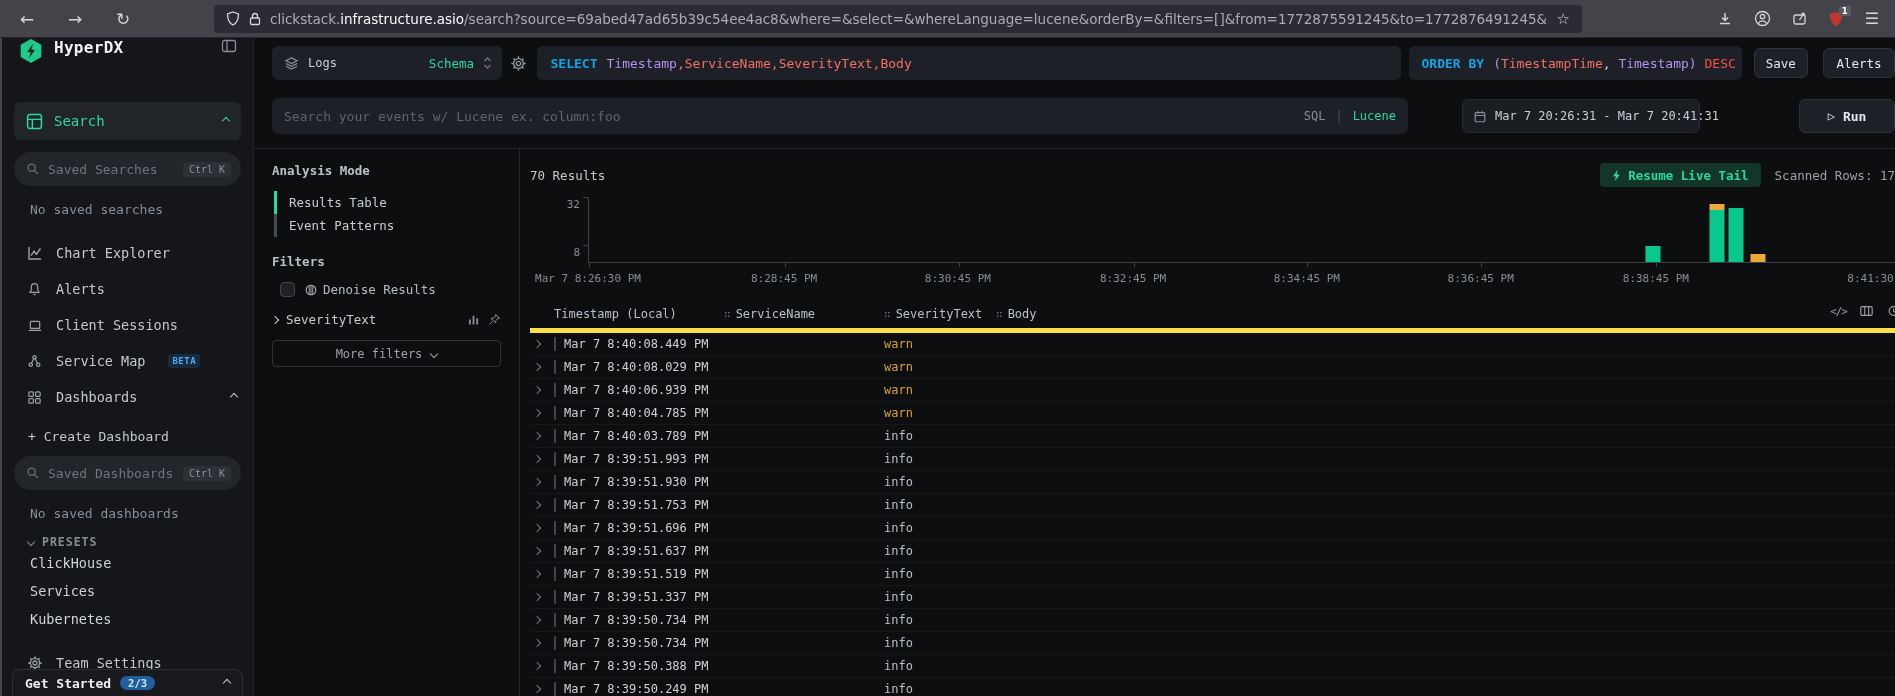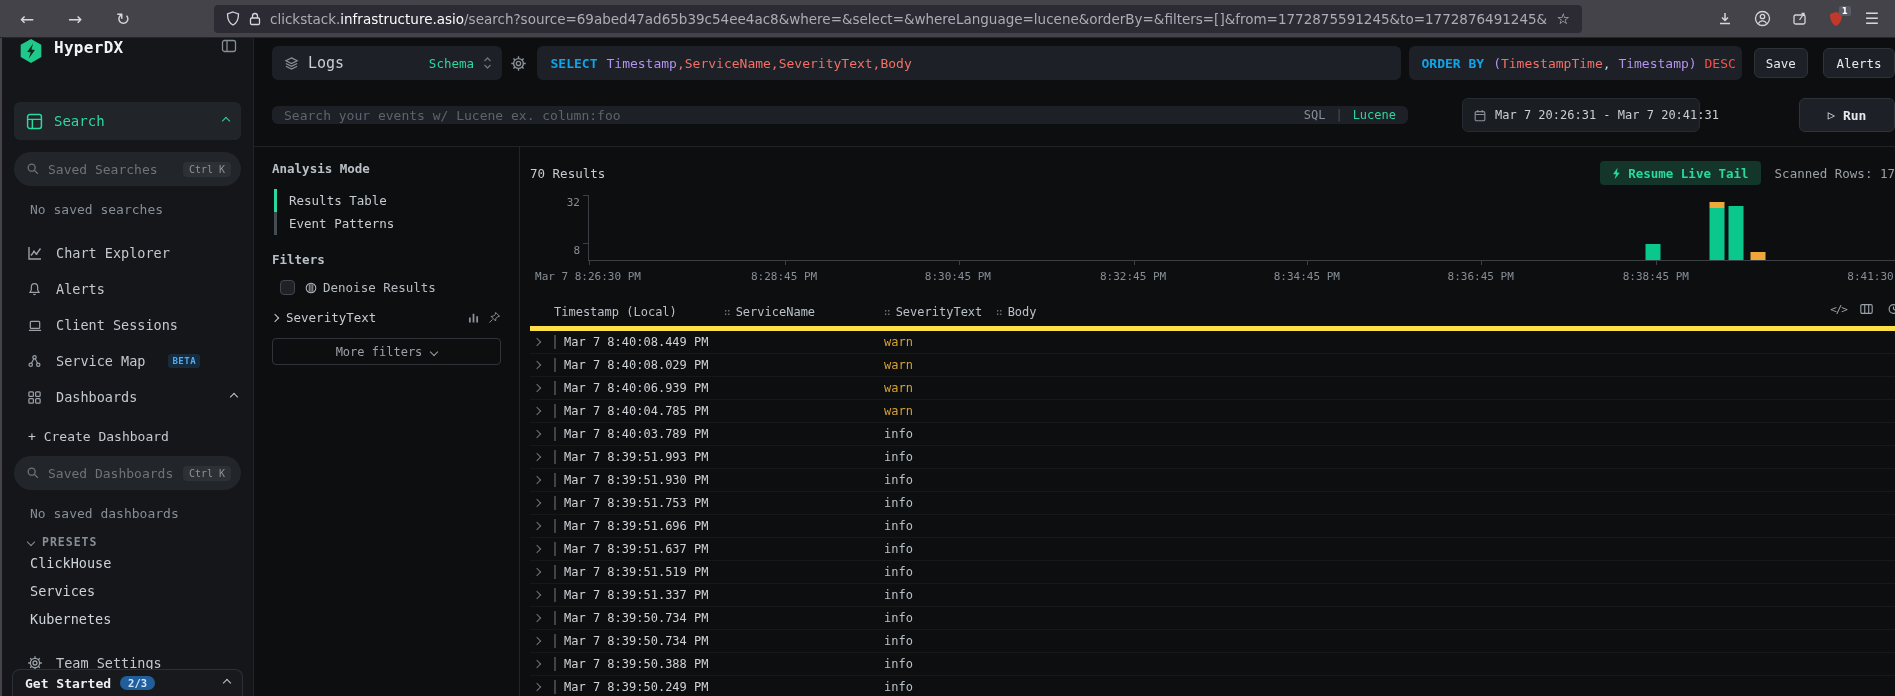--- a/index.html
+++ b/index.html
@@ -62,32 +62,32 @@
                  background:#17191d; display:flex; align-items:center; padding:0 12px; gap:9px; }
   .get-started .gs-lbl { font-weight:bold; font-size:13px; color:#edf0f2; }
   .gs-badge { background:#215f9c; color:#cfe6ff; font-size:10.5px; font-weight:bold;
               border-radius:9px; padding:1px 8px; }
 
   
   .main { flex:1; min-width:0; display:flex; flex-direction:column; background:#0d0e10; }
   .trow1 { display:flex; align-items:center; padding:8px 0 0 18px; }
   .box { background:#1d2026; border-radius:6px; height:34px; display:flex; align-items:center; }
   .source-box { width:236px; padding:0 10px 0 12px; gap:9px; }
-  .source-box .src-lbl { color:#c9cfd4; font-size:15px; }
+  .source-box .src-lbl { color:#c9cfd4; font-size:12px; }
   .schema-lbl { margin-left:auto; color:#2bd99f; font-size:12.5px; }
   .gear-btn { margin-left:8px; color:#8a9199; display:flex; width:18px; justify-content:center; }
   .select-box { margin-left:9px; flex:0 0 864px; padding:0 14px; font-size:13px; white-space:nowrap; overflow:hidden; }
   .kw { color:#0ea5e9; font-weight:bold; margin-right:9px; }
   .orderby-box { margin-left:8px; flex:0 0 333px; padding:0 13px; font-size:13px; white-space:nowrap; overflow:hidden; }
   .btn { background:#1d2026; border:1px solid #2e3339; border-radius:6px; color:#e6e9eb;
          font-family:inherit; font-size:12.5px; height:30px; cursor:pointer; }
   .save-btn { margin-left:12px; width:56px; }
   .alerts-btn { margin-left:15px; width:72px; flex:none; }
   .trow2 { display:flex; align-items:center; padding:18px 0 0 18px; }
-  .search-wrap { width:1136px; height:18px; background:#1d2026; border-radius:6px;
+  .search-wrap { width:1136px; height:36px; background:#1d2026; border-radius:6px;
                  display:flex; align-items:center; padding:0 12px; gap:10px; }
   .search-wrap input { flex:1; min-width:0; background:transparent; border:none; outline:none;
                        color:#c9cfd4; font-family:inherit; font-size:13px; }
   .search-wrap input::placeholder { color:#5d646c; }
   .lang-sql { color:#868e96; font-size:12px; } .lang-sep { color:#4a5056; font-size:12px; }
   .lang-lucene { color:#2bd99f; font-size:12px; }
   .date-box { margin-left:54px; width:238px; height:34px; background:#1a1d22; border:1px solid #262b31;
               border-radius:6px; display:flex; align-items:center; padding:0 10px; gap:8px;
               color:#c9cfd4; font-size:12px; white-space:nowrap; }
   .run-btn { margin-left:auto; width:96px; height:34px; font-weight:bold; font-size:13px;

